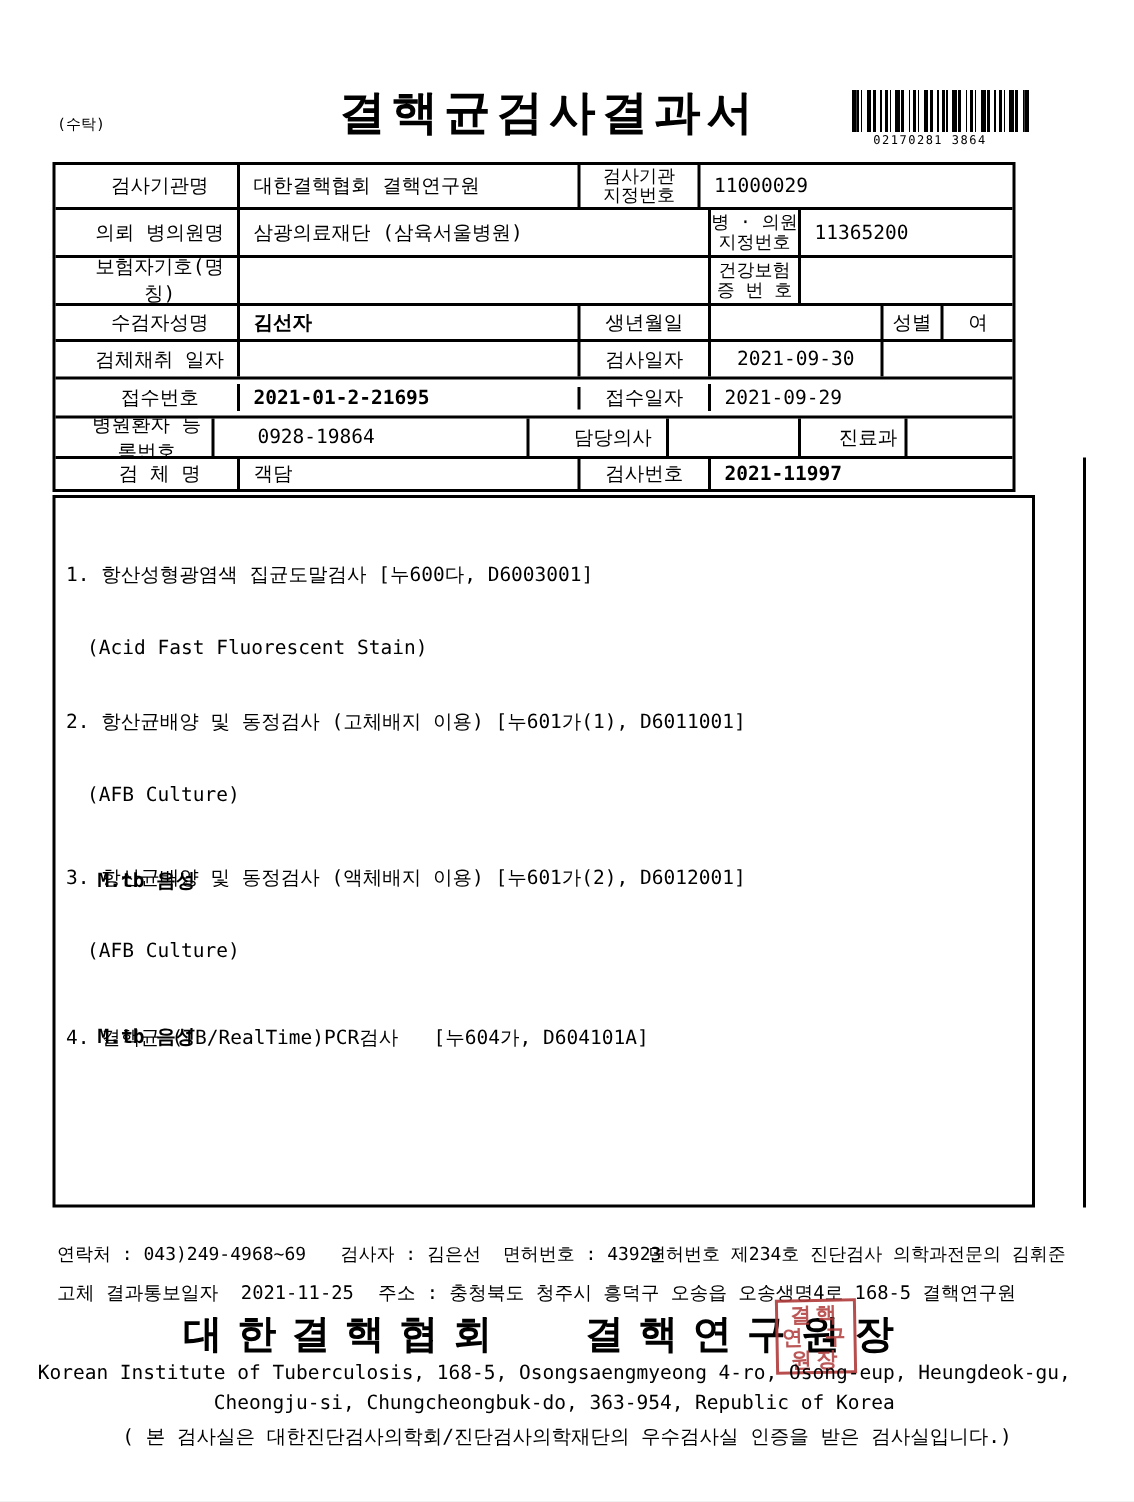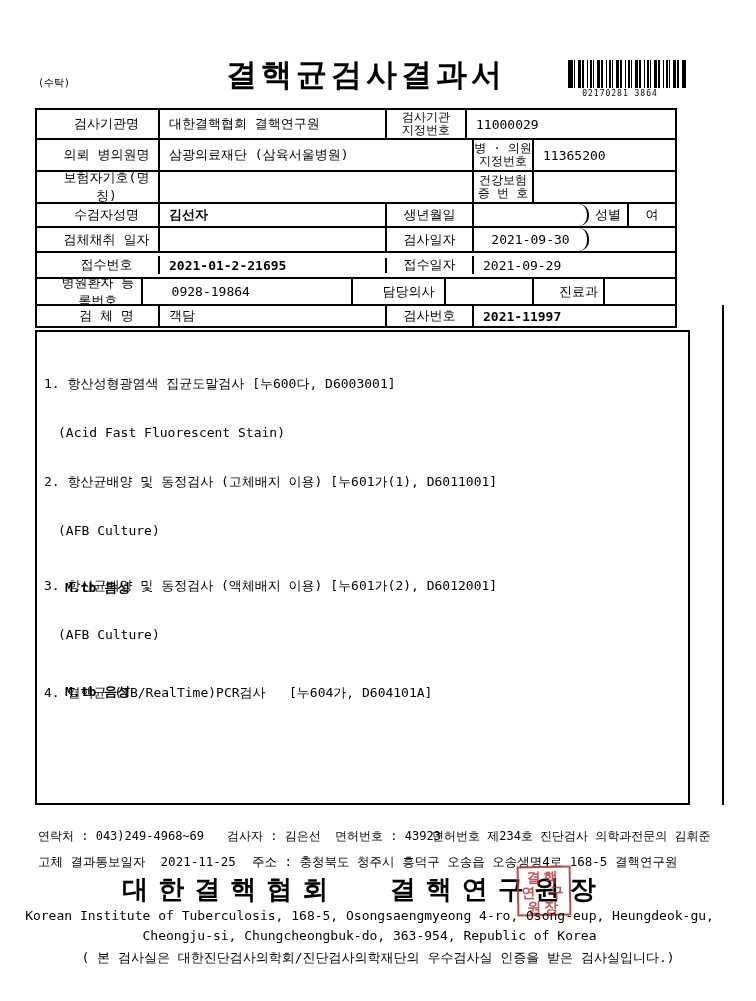--- a/index.html
+++ b/index.html
@@ -77,21 +77,21 @@
     overflow:hidden;text-align:center;padding-top:2px;transform:rotate(-1deg);
     white-space:pre-line;font-weight:bold;
   }
   .eng{position:absolute;left:0;right:17px;text-align:center;font-size:13px;white-space:pre;}
   .eng1{top:908px;} .eng2{top:928px;}
   .cert{position:absolute;left:0;right:0;top:949px;text-align:center;font-size:13px;white-space:pre;}
 
   
   .w123{width:123px;padding-left:18px;} .w227{width:227px;} .w80{width:80px;} .w208{width:208px;}
   .w314{width:314px;} .w60{width:60px;} .w141{width:126px;}
-  .w87{width:87px;} .w115{width:115px;border-radius:10px;} .w40{width:40px;} .w46{width:46px;}
+  .w87{width:87px;} .w115{width:115px;} .w40{width:40px;} .w46{width:46px;}
   .w86{width:86px;} .w201{width:169px;} .w61{width:61px;} .w64{width:60px;}
 </style>
 </head>
 <body>
 
 <div class="page">
 
   <div class="suhtak">(수탁)</div>
   <div class="doc-title">결핵균검사결과서</div>
 

